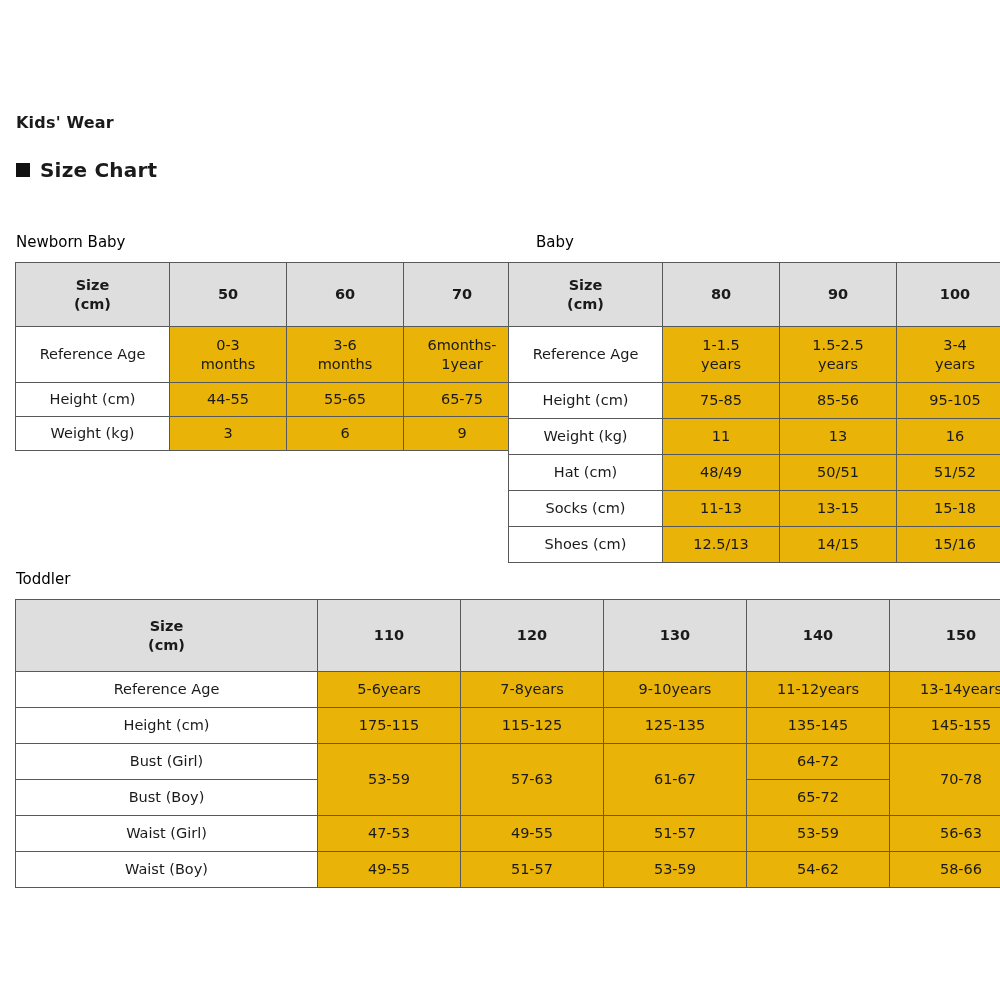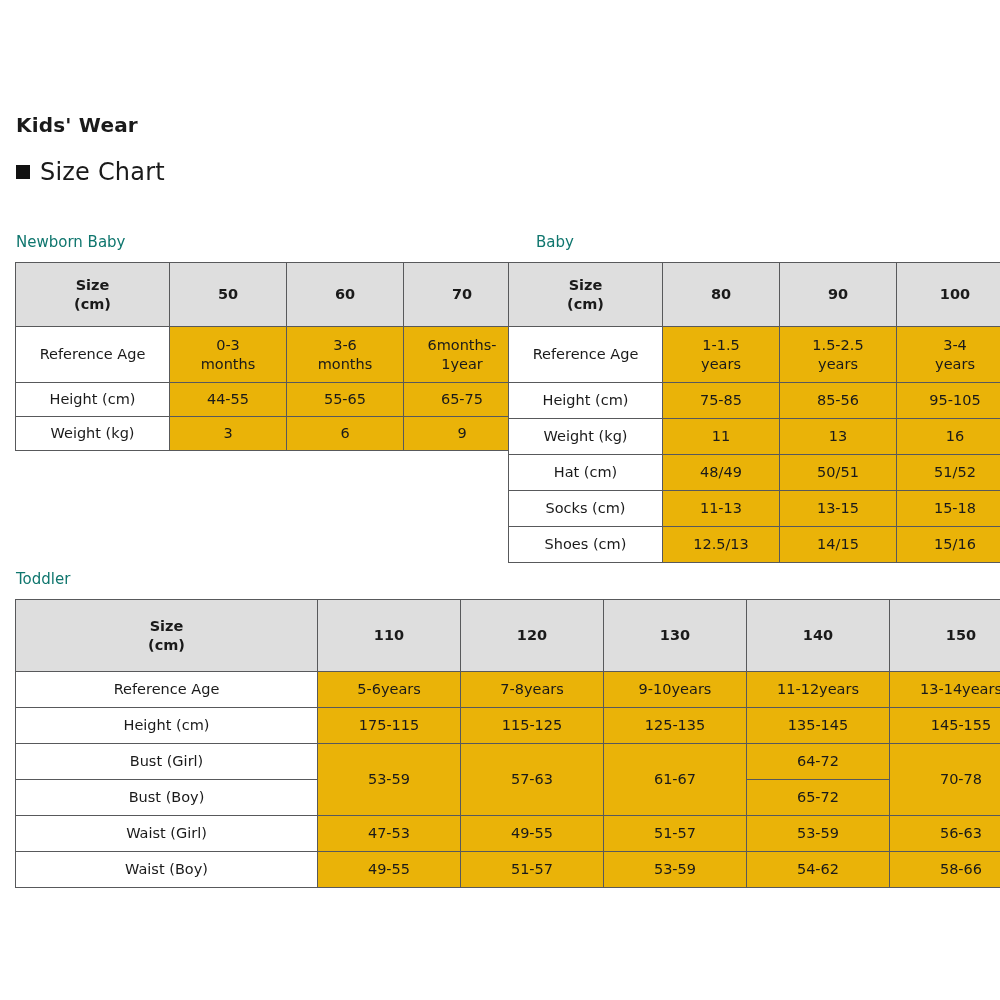--- a/index.html
+++ b/index.html
@@ -20,49 +20,49 @@
     left: 0; top: 0;
     width: 1000px;
     height: 1000px;
   }
 
   
   .title {
     position: absolute;
     left: 16px;
     top: 113px;
-    font-size: 20px;
+    font-size: 16px;
     font-weight: bold;
     letter-spacing: 0.2px;
   }
   .subtitle-row {
     position: absolute;
     left: 16px;
     top: 158px;
     display: flex;
     align-items: center;
     gap: 10px;
   }
   .bullet-square {
     width: 14px;
     height: 14px;
     background: #111111;
     display: inline-block;
   }
   .subtitle {
-    font-size: 24px;
-    font-weight: normal;
+    font-size: 20px;
+    font-weight: bold;
     letter-spacing: 0.2px;
   }
 
   
   .section-label {
     position: absolute;
     font-size: 15px;
-    color: #0f766e;
+    color: #000000;
   }
   #lbl-newborn { left: 16px; top: 233px; }
   #lbl-baby    { left: 536px; top: 233px; }
   #lbl-toddler { left: 16px; top: 570px; }
 
   
   table.chart {
     position: absolute;
     border-collapse: collapse;
     table-layout: fixed;

